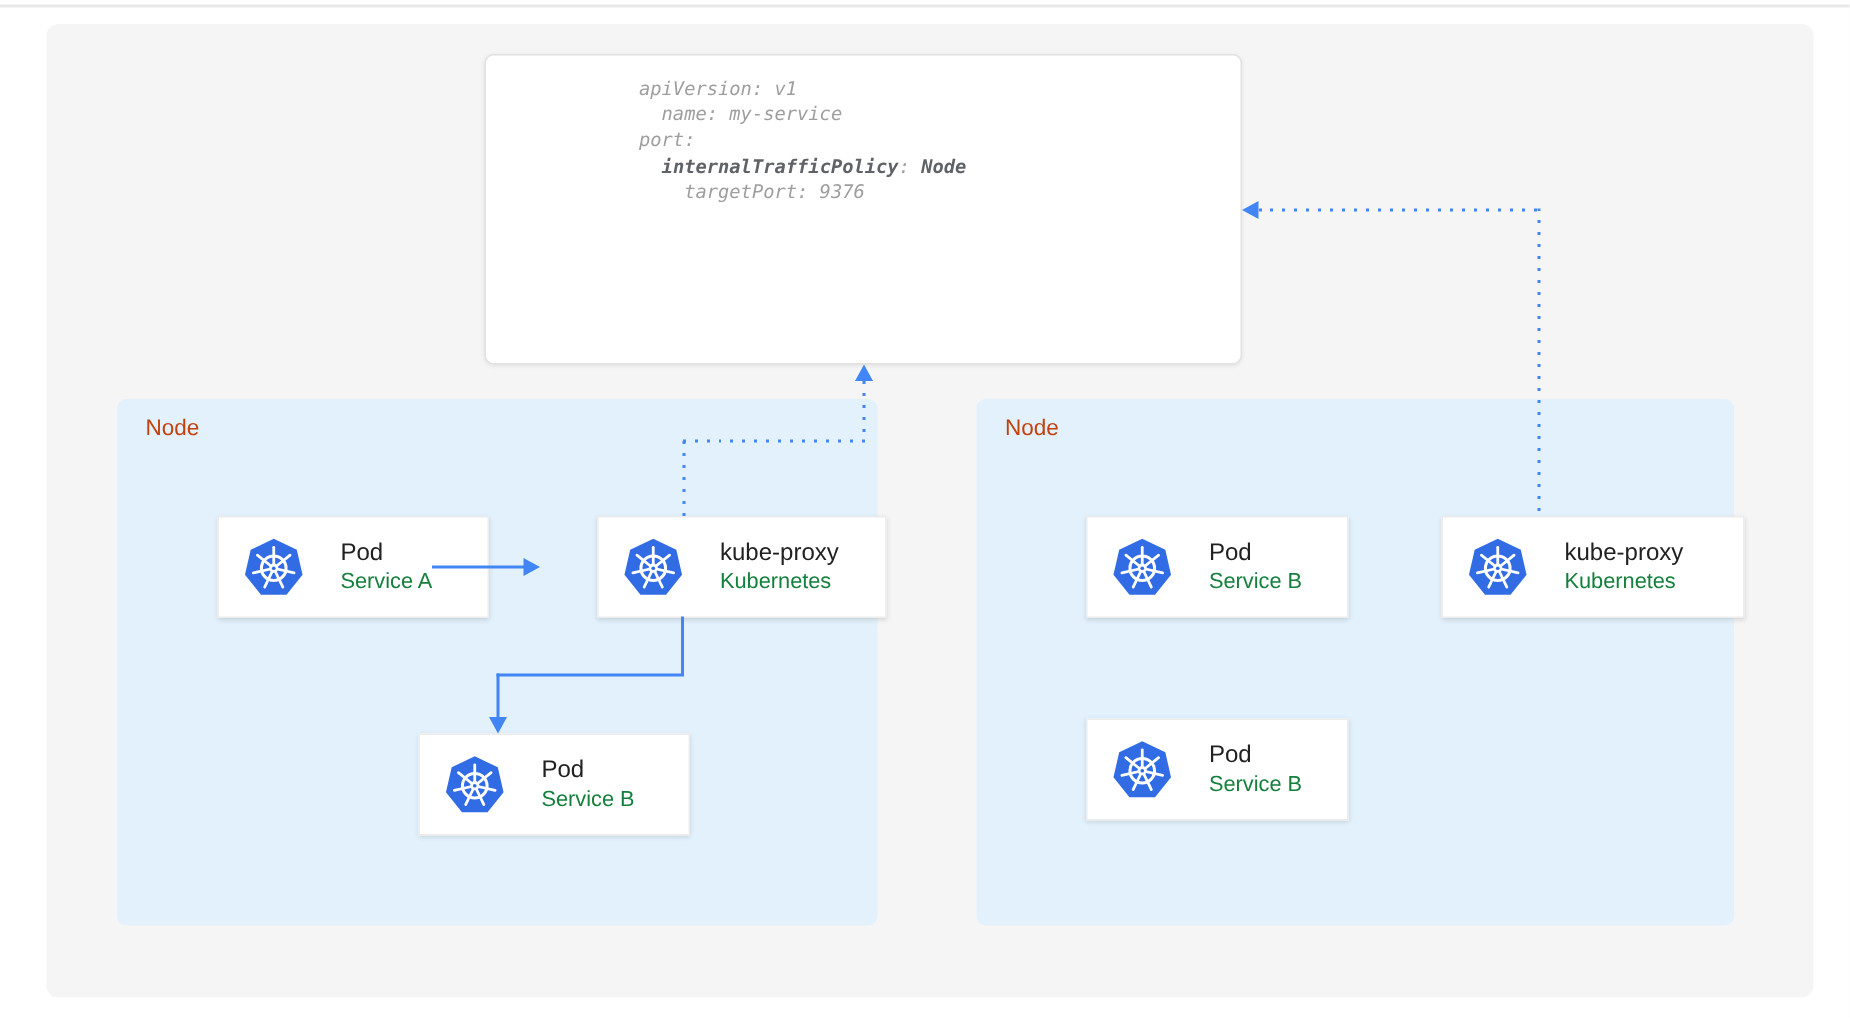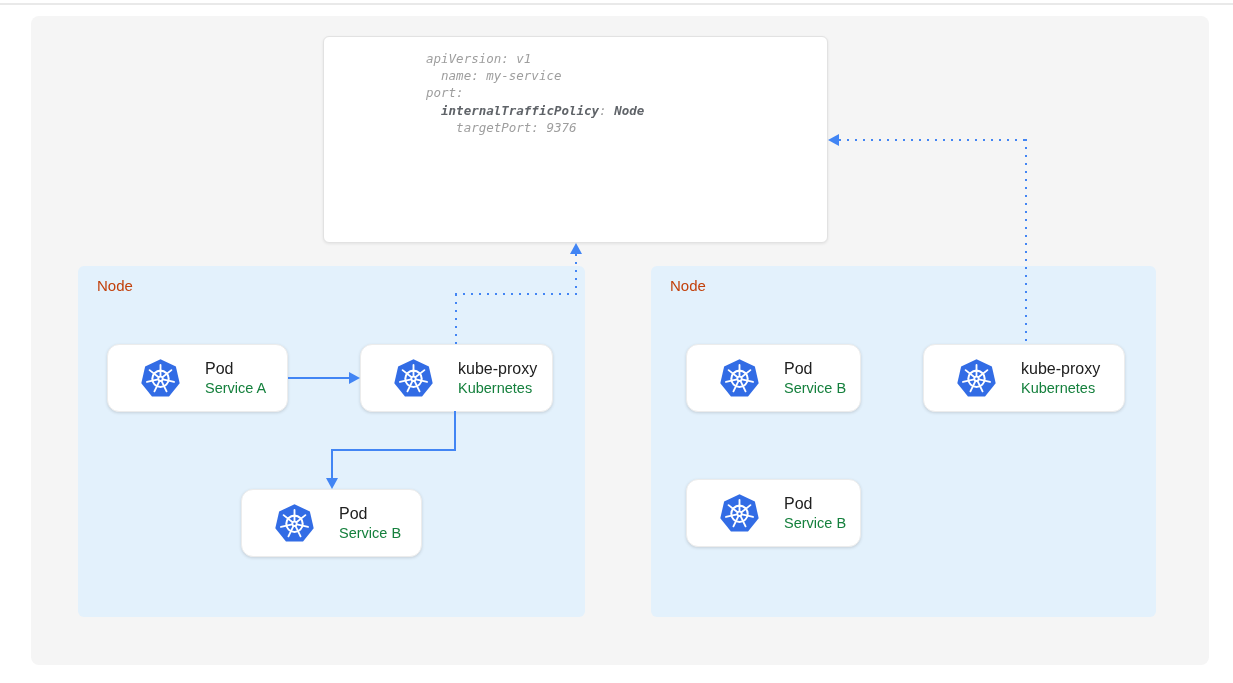--- a/index.html
+++ b/index.html
@@ -22,23 +22,23 @@
 
   
   .node { position:absolute; width:507px; height:351px; top:250px;
           background:#e3f1fc; border-radius:6px; }
   .node.left  { left:47px; }
   .node.right { left:620px; width:505px; }
   .node-label { position:absolute; left:19px; top:11px; font-size:15px; color:#c2410c; }
 
   
   .k-card { position:absolute; height:68px; background:#ffffff;
-            border:1px solid #ececec; border-radius:12px;
+            border:1px solid #ececec; border-radius:0;
             box-shadow:0 1px 3px rgba(60,64,67,0.18);
-            display:flex; align-items:center; padding-left:32px; gap:24px; }
+            display:flex; align-items:center; padding-left:16px; gap:24px;margin-left:38px; }
   .k-card .txt { display:flex; flex-direction:column; justify-content:center; }
   .k-title { font-size:16px; font-weight:500; color:#212121; line-height:21px; }
   .k-sub   { font-size:14.5px; color:#15803d; line-height:19px; }
   .k-icon  { width:41px; height:42px; flex:0 0 auto; }
 
   .card-pod-a      { left:76px;  top:328px; width:181px; }
   .card-kp-left    { left:329px; top:328px; width:193px; }
   .card-pod-b-l    { left:210px; top:473px; width:181px; }
   .card-pod-b1-r   { left:655px; top:328px; width:175px; }
   .card-kp-right   { left:892px; top:328px; width:202px; }

